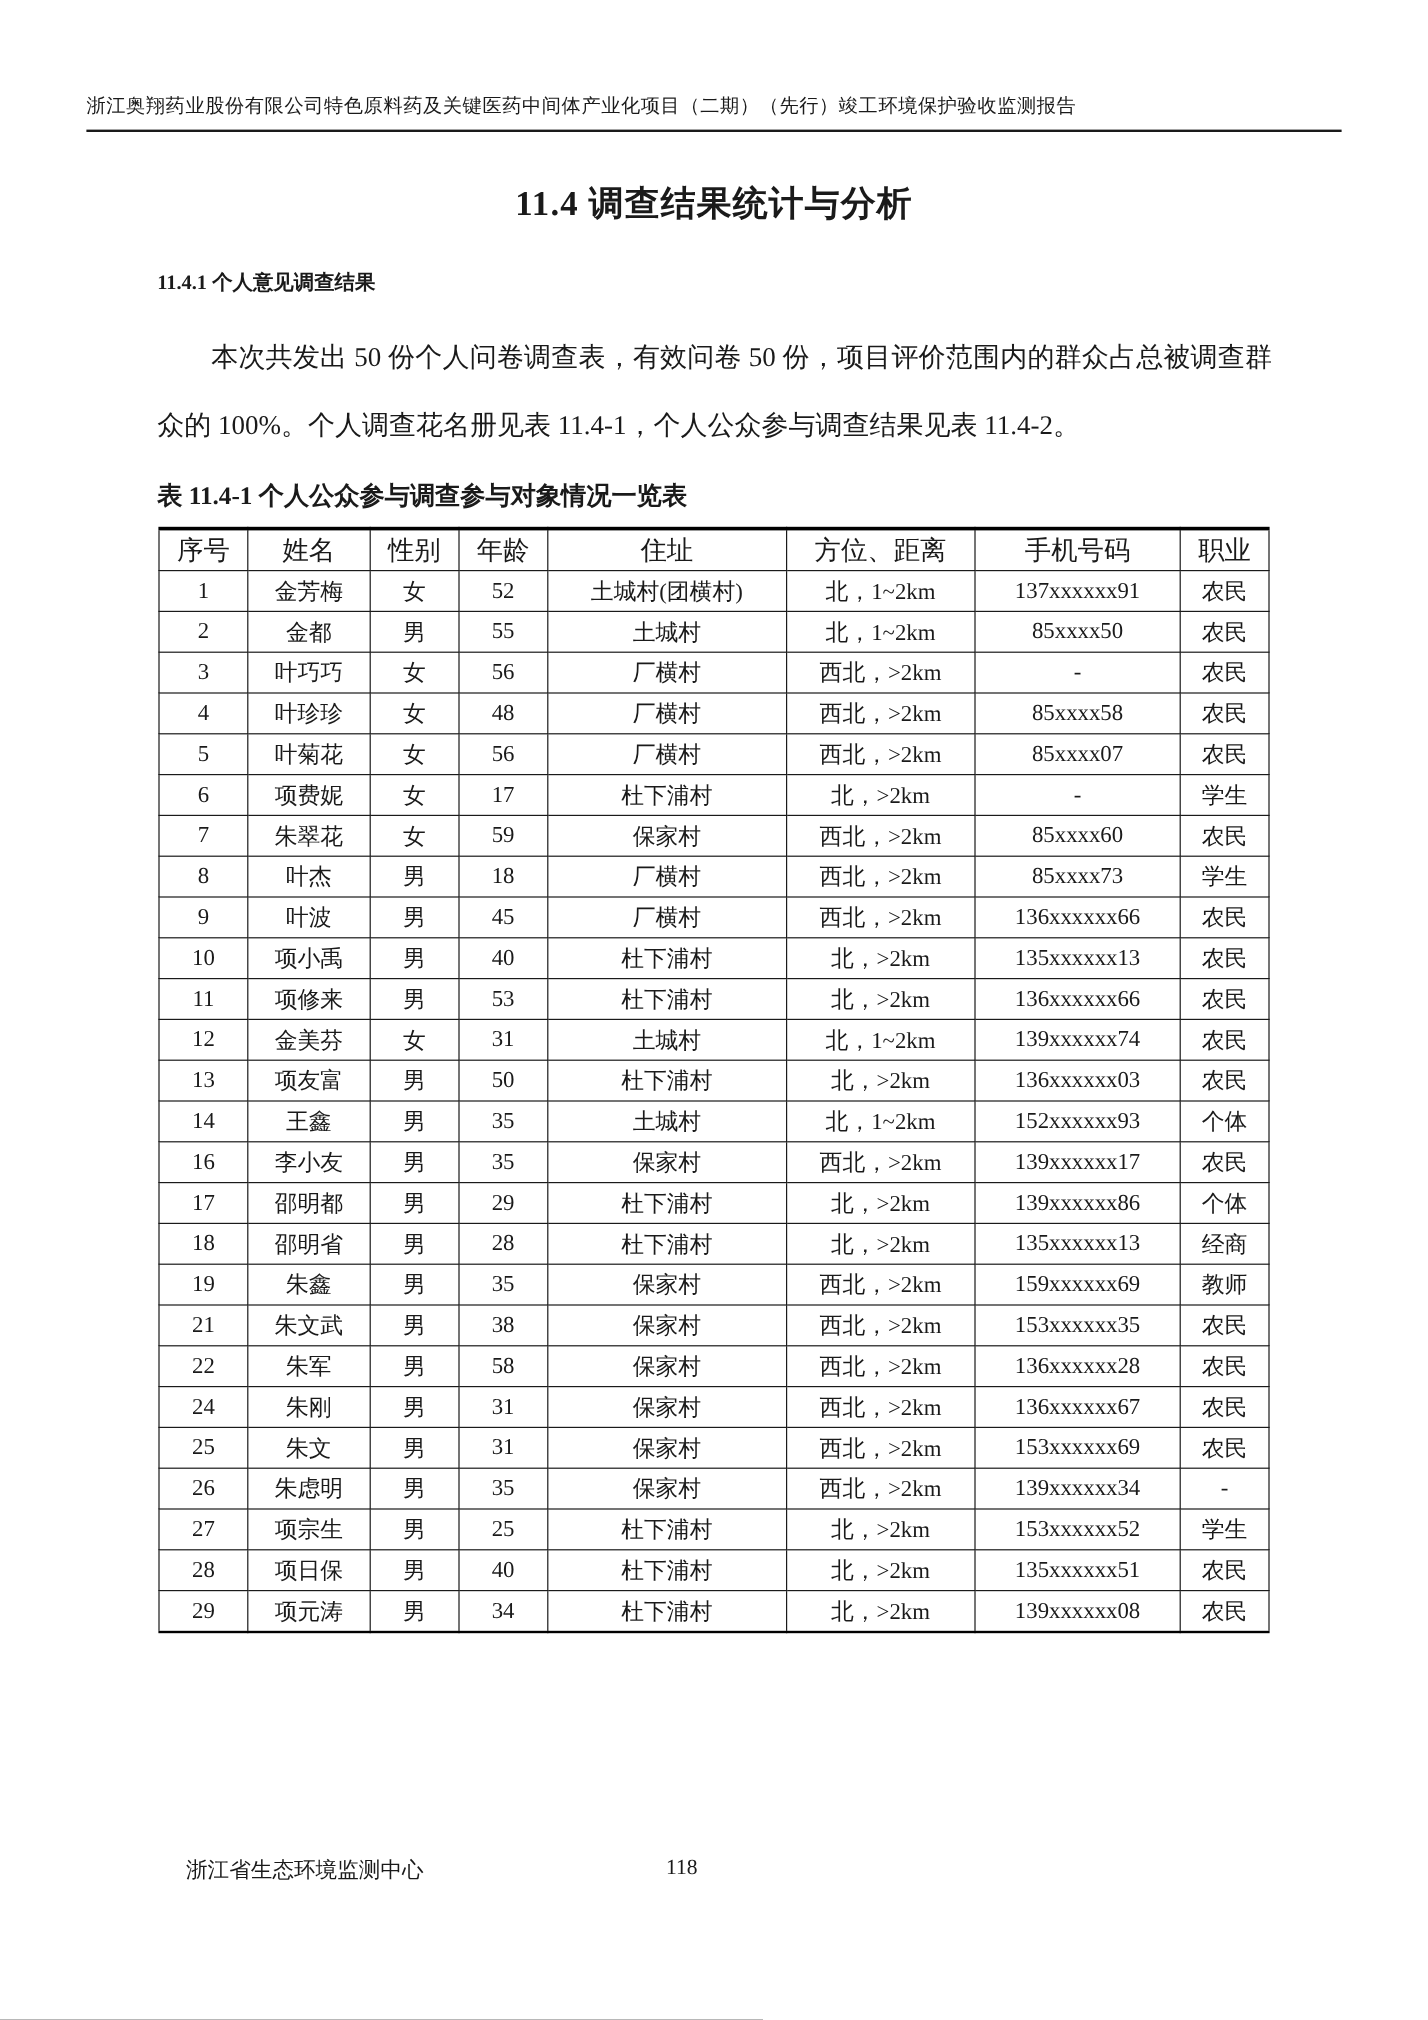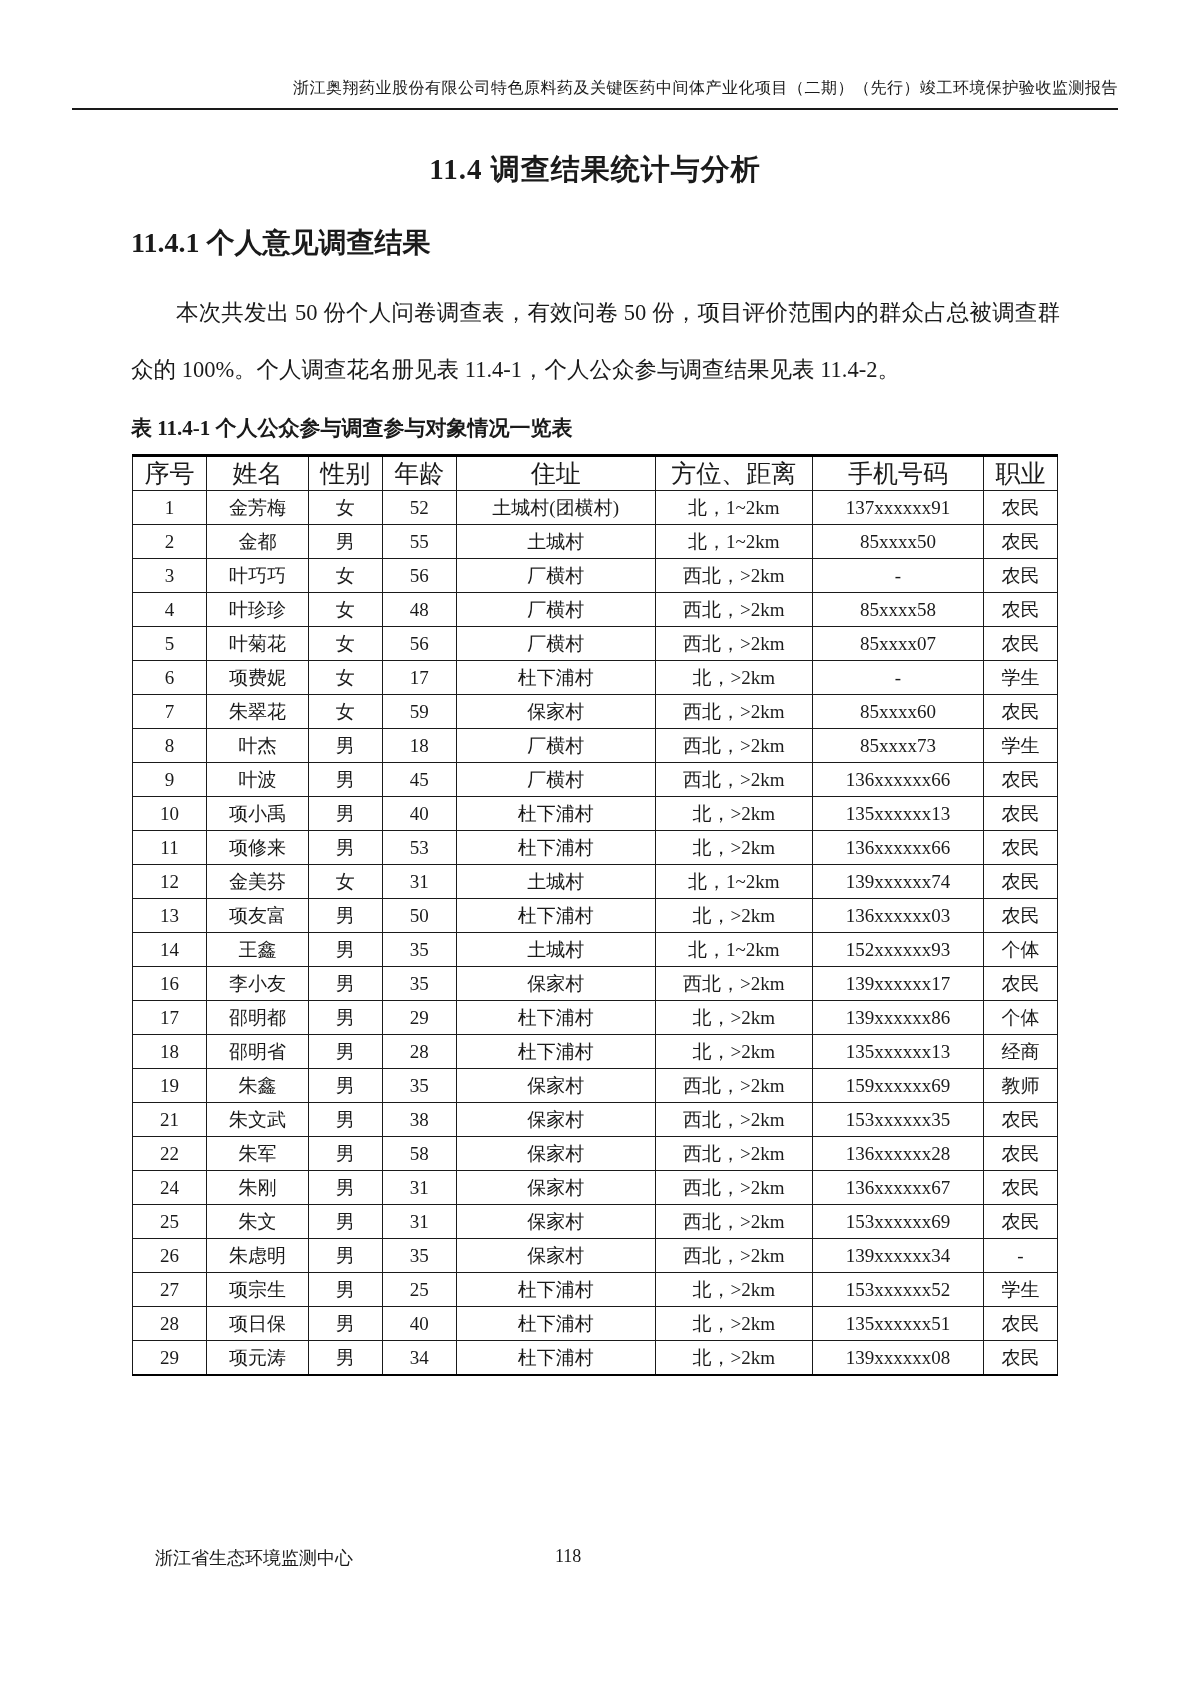--- a/index.html
+++ b/index.html
@@ -9,35 +9,35 @@
     margin:0 auto;
     background:#ffffff;
     color:#1a1a1a;
     font-family:"Liberation Serif","DejaVu Serif",serif;
     overflow:hidden;
   }
   .running-head{
     margin:78px 72px 0 72px;
     padding-bottom:9px;
     border-bottom:2px solid #1a1a1a;
-    text-align:right;
+    text-align:left;
     font-size:16px;
     letter-spacing:.5px;
     white-space:nowrap;
   }
   .h1{
     margin:40px 131px 0 131px;
     font-size:29px;
     font-weight:bold;
     letter-spacing:1px;
     text-align:center;
   }
   .h2{
     margin:34px 131px 0 131px;
-    font-size:28px;
+    font-size:17px;
     font-weight:bold;
   }
   .body-para{
     margin:22px 130px 0 131px;
     font-size:22.5px;
     line-height:57px;
     text-align:justify;
     text-indent:2em;
   }
   .table-title{
@@ -58,21 +58,21 @@
     border:1px solid #1a1a1a;
     text-align:center;
     vertical-align:middle;
     font-size:19px;
     font-weight:normal;
     height:33px;
     padding:0 2px;
     overflow:hidden;
     white-space:nowrap;
   }
-  table.survey th{font-size:25px;}
+  table.survey th{font-size:22px;}
   table.survey col:nth-child(1){width:8%;}
   table.survey col:nth-child(2){width:11%;}
   table.survey col:nth-child(3){width:8%;}
   table.survey col:nth-child(4){width:8%;}
   table.survey col:nth-child(5){width:21.5%;}
   table.survey col:nth-child(6){width:17%;}
   table.survey col:nth-child(7){width:18.5%;}
   table.survey col:nth-child(8){width:8%;}
   .page-footer{
     position:absolute;

